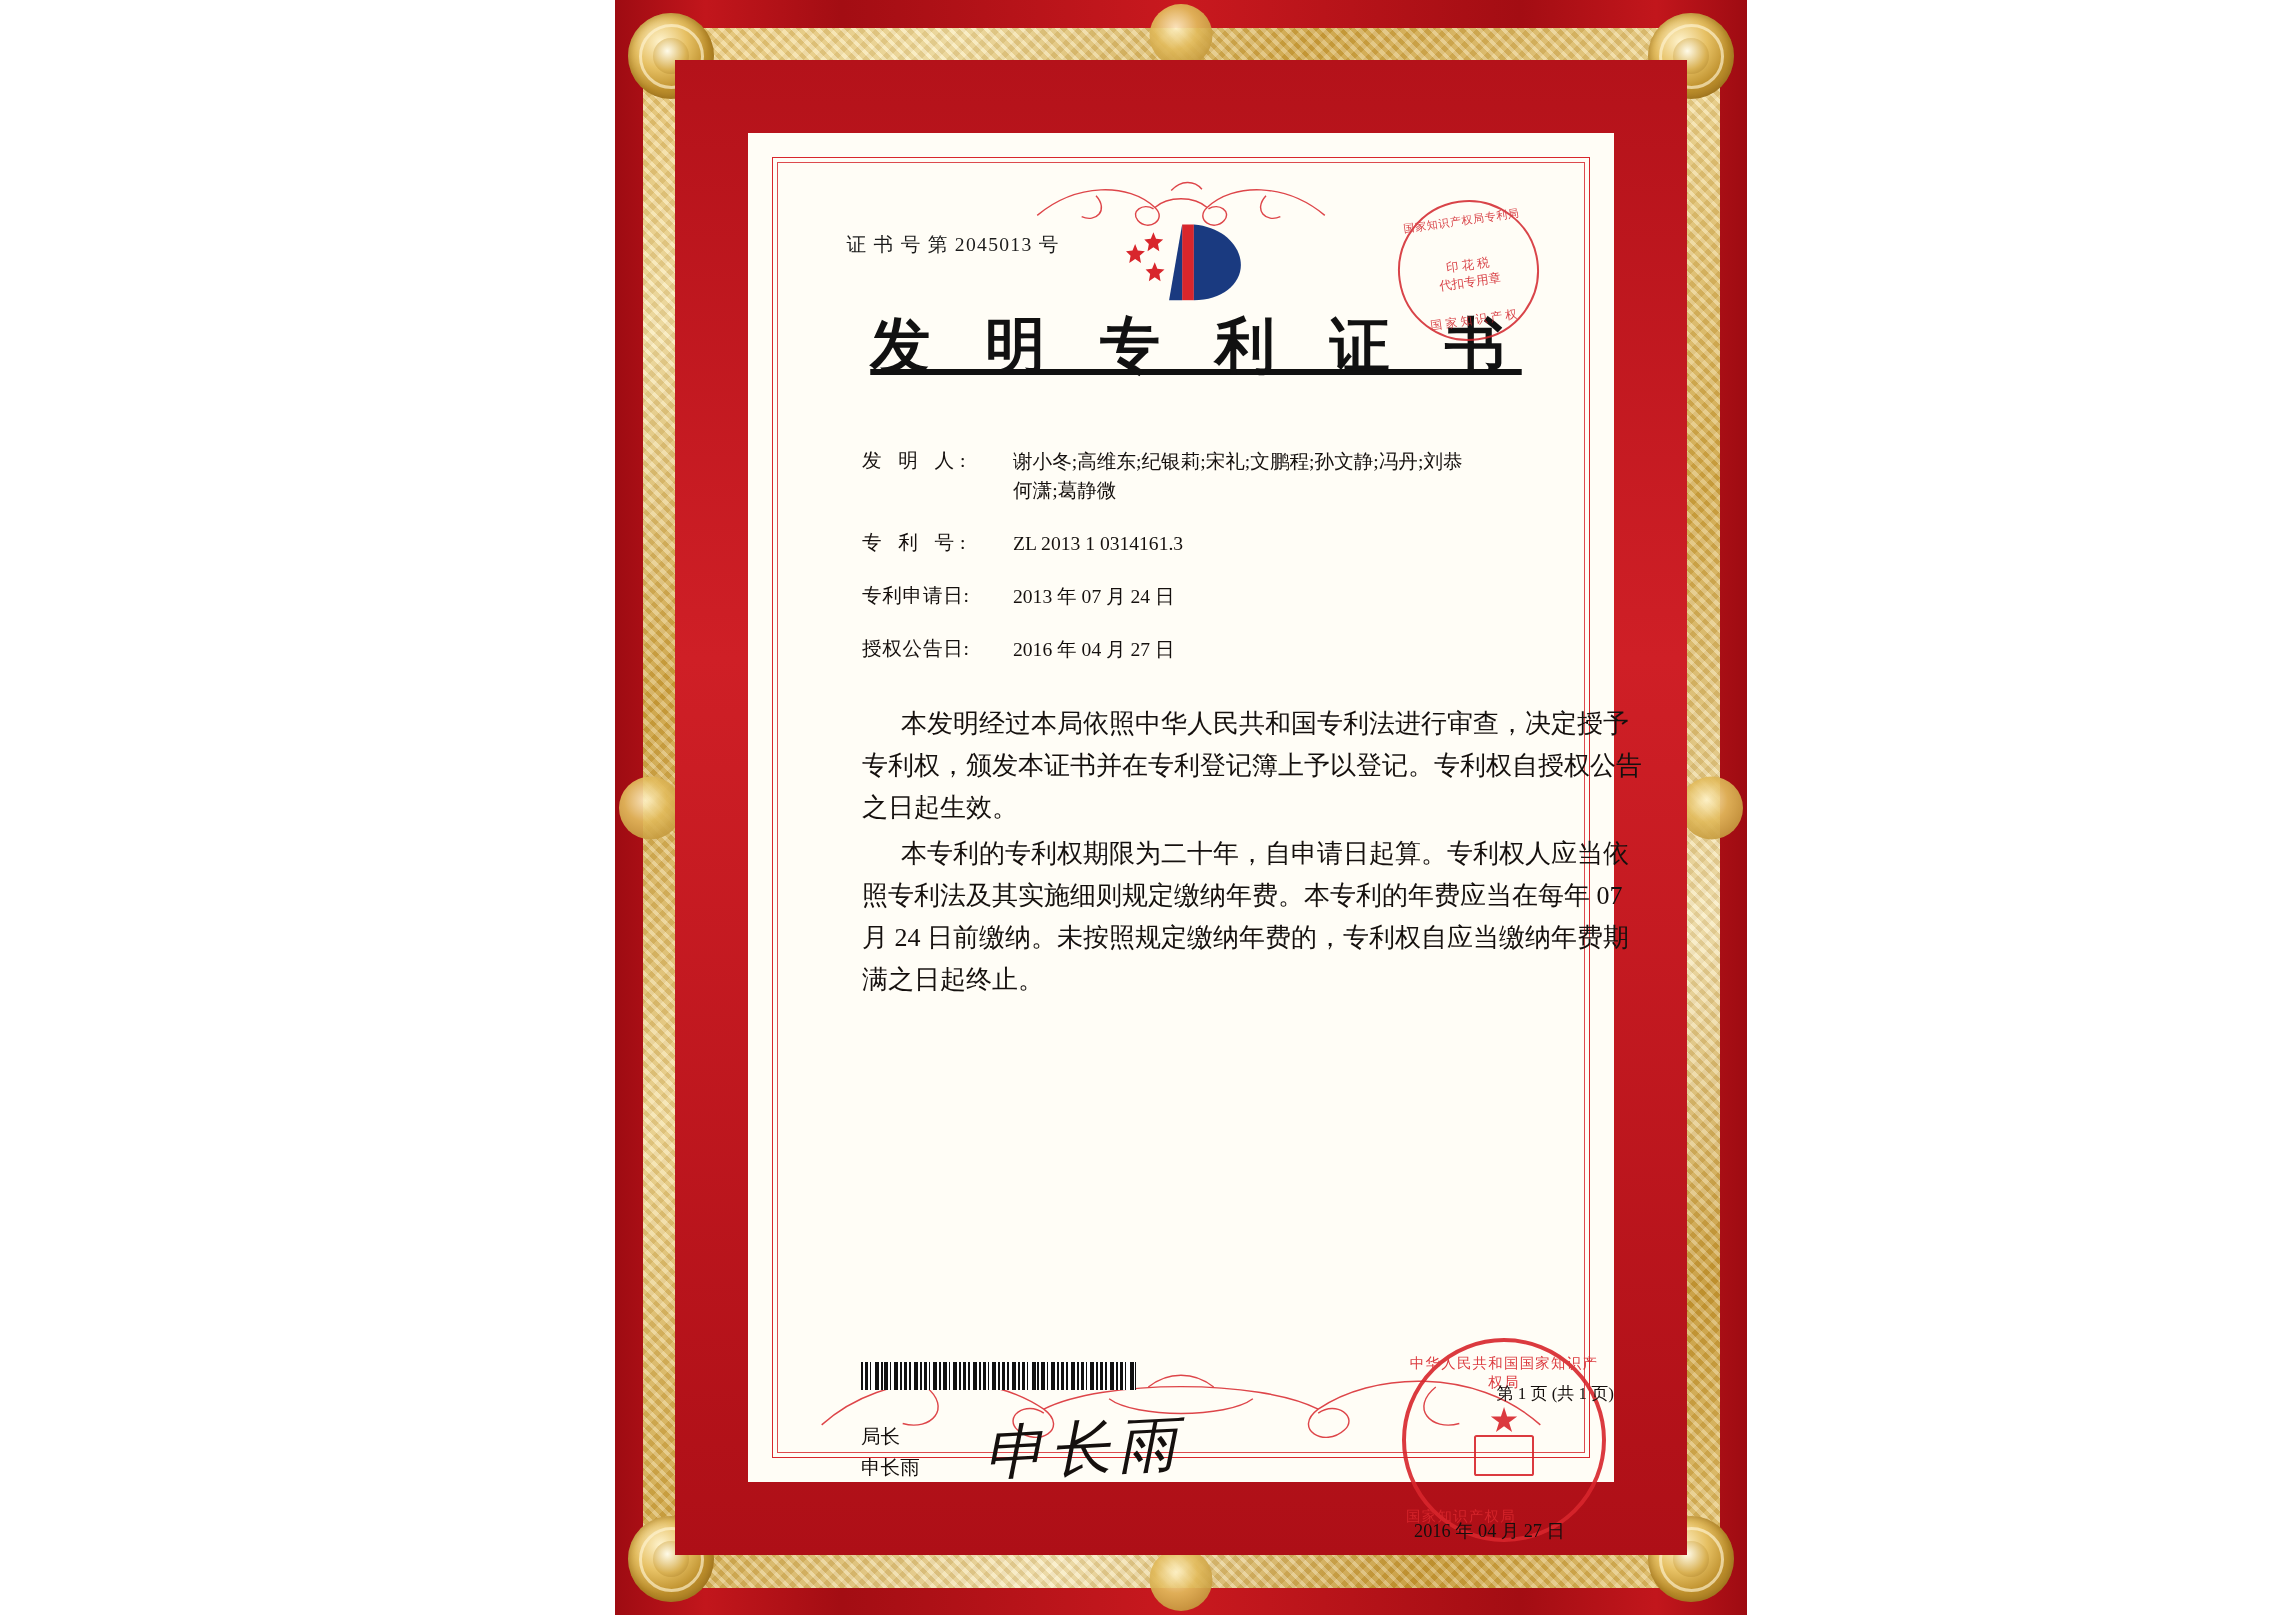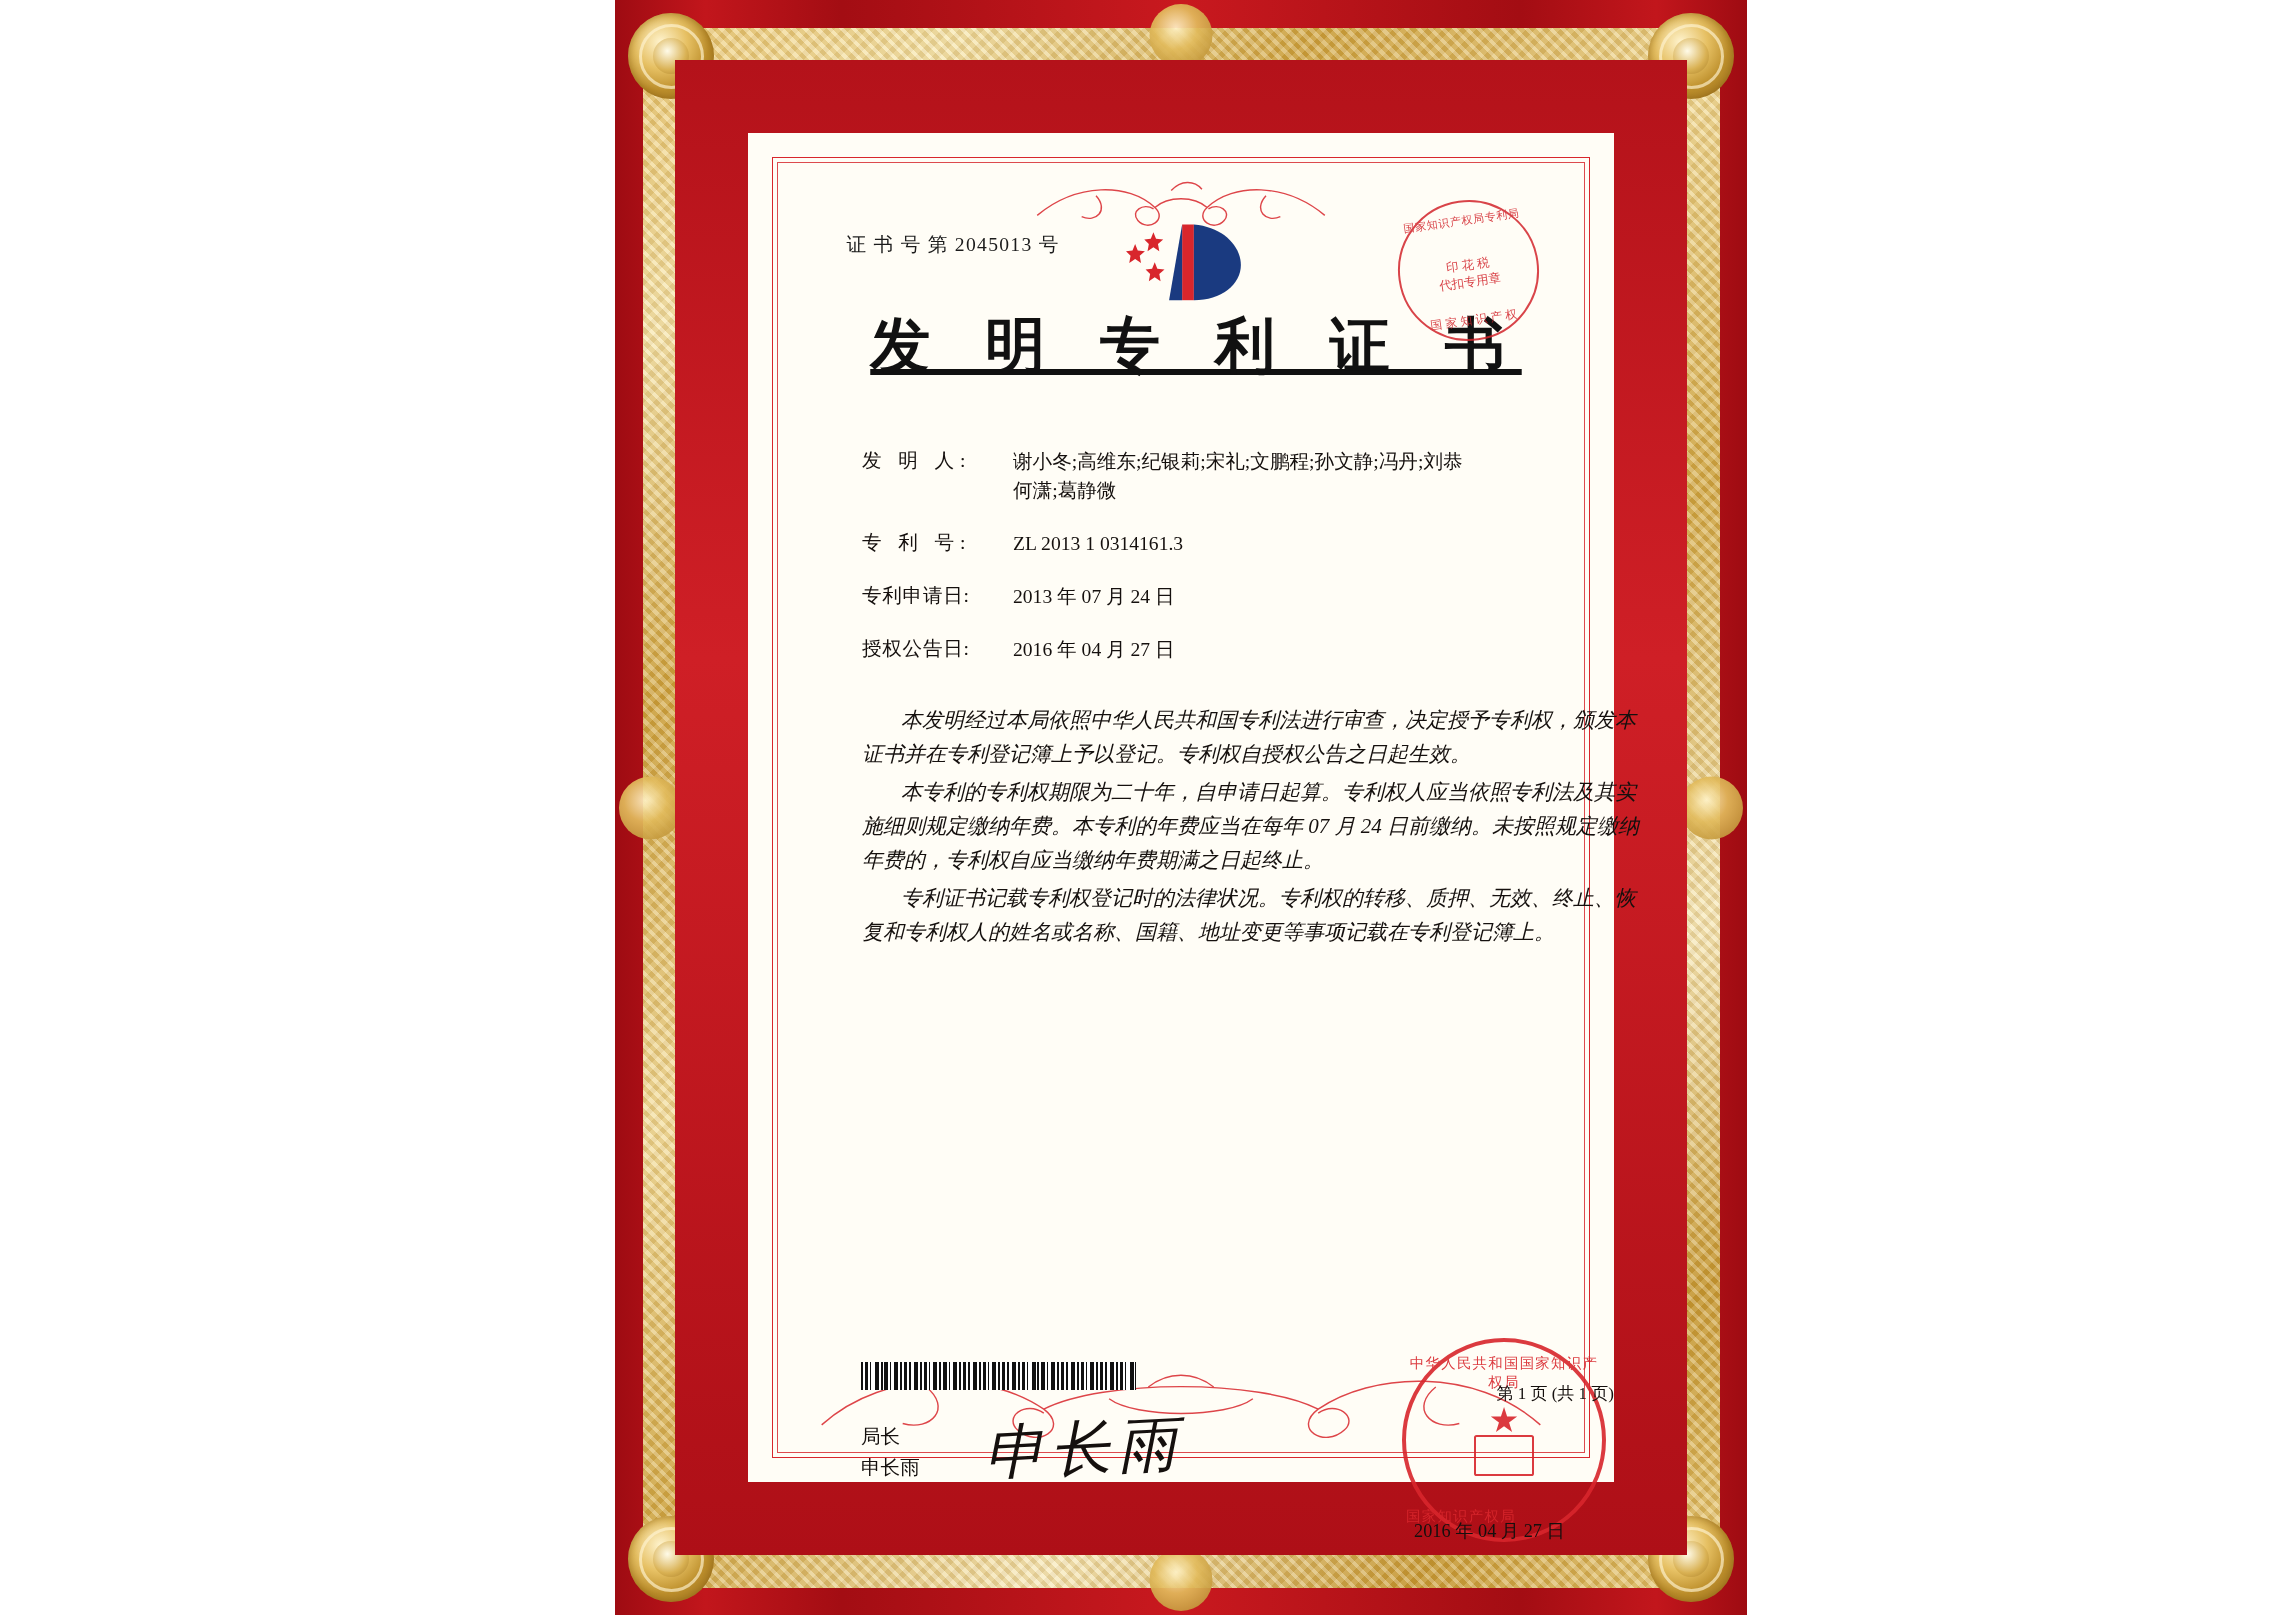--- a/index.html
+++ b/index.html
@@ -216,25 +216,24 @@
   .field-value {
     flex: 1;
     line-height: 1.5;
   }
   .field-value .sub {
     display: block;
   }
 
   .body-text {
     margin: 38px 0 0 22px;
-    font-size: 21px;
+    font-size: 26px;
     line-height: 1.62;
     color: #15100e;
     width: 785px;
-    font-style: italic;
   }
   .body-text p {
     margin: 0 0 3.9px 0;
     text-indent: 39px;
   }
 
   
   .barcode {
     position: absolute;
     left: 113px;
@@ -425,21 +424,20 @@
               <div class="field-row">
                 <div class="field-label tight">授权公告日:</div>
                 <div class="field-value">2016 年 04 月 27 日</div>
               </div>
 
             </div>
 
             <div class="body-text">
               <p>本发明经过本局依照中华人民共和国专利法进行审查，决定授予专利权，颁发本证书并在专利登记簿上予以登记。专利权自授权公告之日起生效。</p>
               <p>本专利的专利权期限为二十年，自申请日起算。专利权人应当依照专利法及其实施细则规定缴纳年费。本专利的年费应当在每年 07 月 24 日前缴纳。未按照规定缴纳年费的，专利权自应当缴纳年费期满之日起终止。</p>
-              <p>专利证书记载专利权登记时的法律状况。专利权的转移、质押、无效、终止、恢复和专利权人的姓名或名称、国籍、地址变更等事项记载在专利登记簿上。</p>
             </div>
 
           </div>
 
           <div class="barcode"></div>
 
           <div class="sign">
             <div>局长</div>
             <div>申长雨</div>
           </div>

